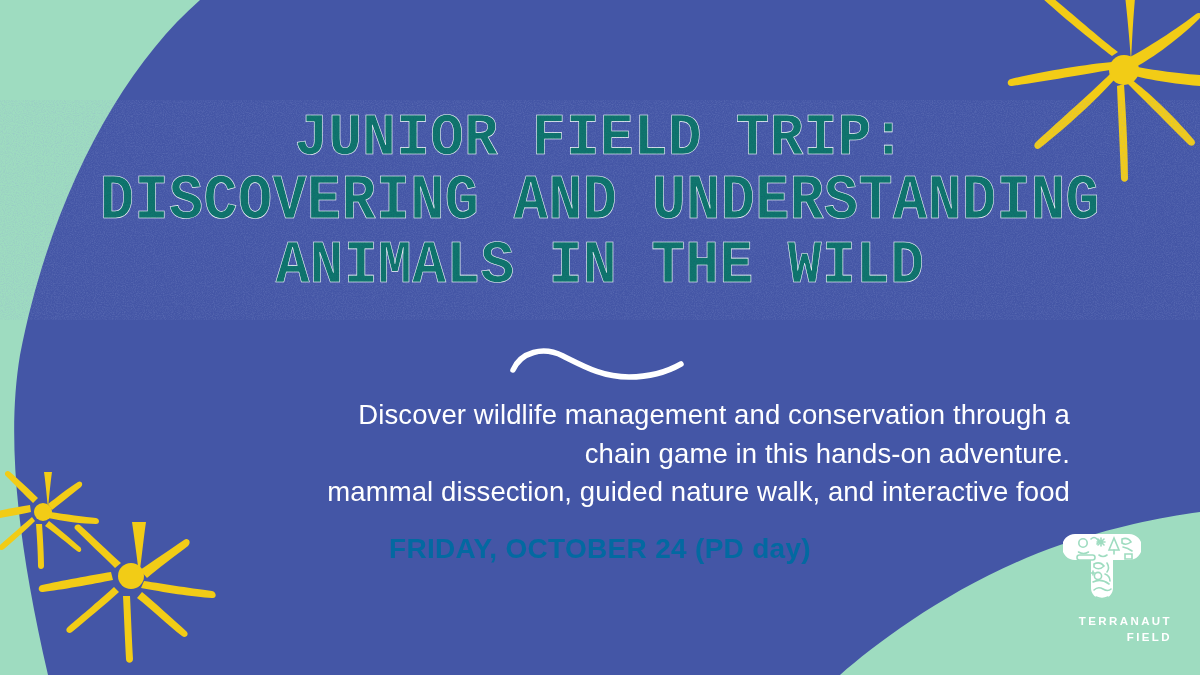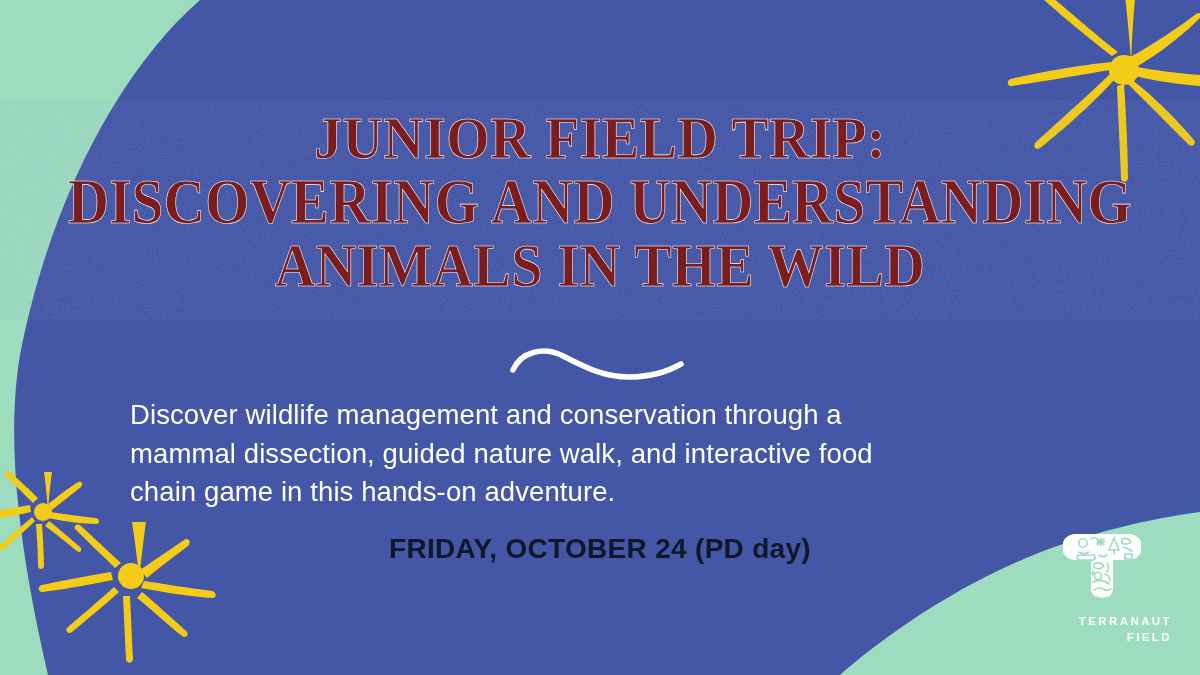--- a/index.html
+++ b/index.html
@@ -32,22 +32,22 @@
     inset: 0;
     z-index: 5;
   }
 
   .headline {
     position: absolute;
     left: 0;
     top: 108px;
     width: 1200px;
     text-align: center;
-    color: #7f1d1d;
-    font-family: Liberation Serif, serif;
+    color: #0f766e;
+    font-family: Liberation Mono, monospace;
     font-weight: 700;
     font-size: 63px;
     line-height: 1.03;
     letter-spacing: 0.5px;
     text-transform: uppercase;
     -webkit-text-stroke: 0.6px #ffffff;
   }
   .headline .hl {
     display: block;
     transform: scaleX(0.93);
@@ -83,36 +83,36 @@
     top: 336px;
     width: 210px;
     height: 48px;
   }
 
   .body-copy {
     position: absolute;
     left: 130px;
     top: 396px;
     width: 940px;
-    text-align: left;
+    text-align: right;
     color: #ffffff;
     font-size: 27.5px;
     font-weight: 500;
     line-height: 1.40;
     letter-spacing: 0.1px;
   }
   .body-copy .bl { display: block; white-space: nowrap; }
 
   .date-line {
     position: absolute;
     left: 130px;
     top: 533px;
     width: 940px;
     text-align: center;
-    color: #0f172a;
+    color: #0369a1;
     font-size: 28px;
     font-weight: 700;
     letter-spacing: 0.3px;
   }
 
   
   .logo {
     position: absolute;
     left: 1032px;
     top: 530px;
@@ -218,22 +218,22 @@
         <rect x="0" y="0" width="1200" height="220" filter="url(#speckle)"></rect>
       </svg>
     </div>
 
     <svg class="squiggle" viewBox="0 0 210 48">
       <path d="M18 34 C26 16, 48 10, 68 20 C90 31, 108 41, 134 41 C155 41, 172 36, 186 28" fill="none" stroke="#ffffff" stroke-width="5.5" stroke-linecap="round"></path>
     </svg>
 
     <div class="body-copy">
       <span class="bl">Discover wildlife management and conservation through a</span>
+      <span class="bl">chain game in this hands-on adventure.</span>
       <span class="bl">mammal dissection, guided nature walk, and interactive food</span>
-      <span class="bl">chain game in this hands-on adventure.</span>
     </div>
 
     <div class="date-line">FRIDAY, OCTOBER 24 (PD day)</div>
 
     <div class="logo">
       <svg class="logo-mark" width="78" height="80" viewBox="0 0 78 80">
         <defs>
           <mask id="tMask">
             <rect x="0" y="0" width="78" height="80" fill="#000"></rect>
 

